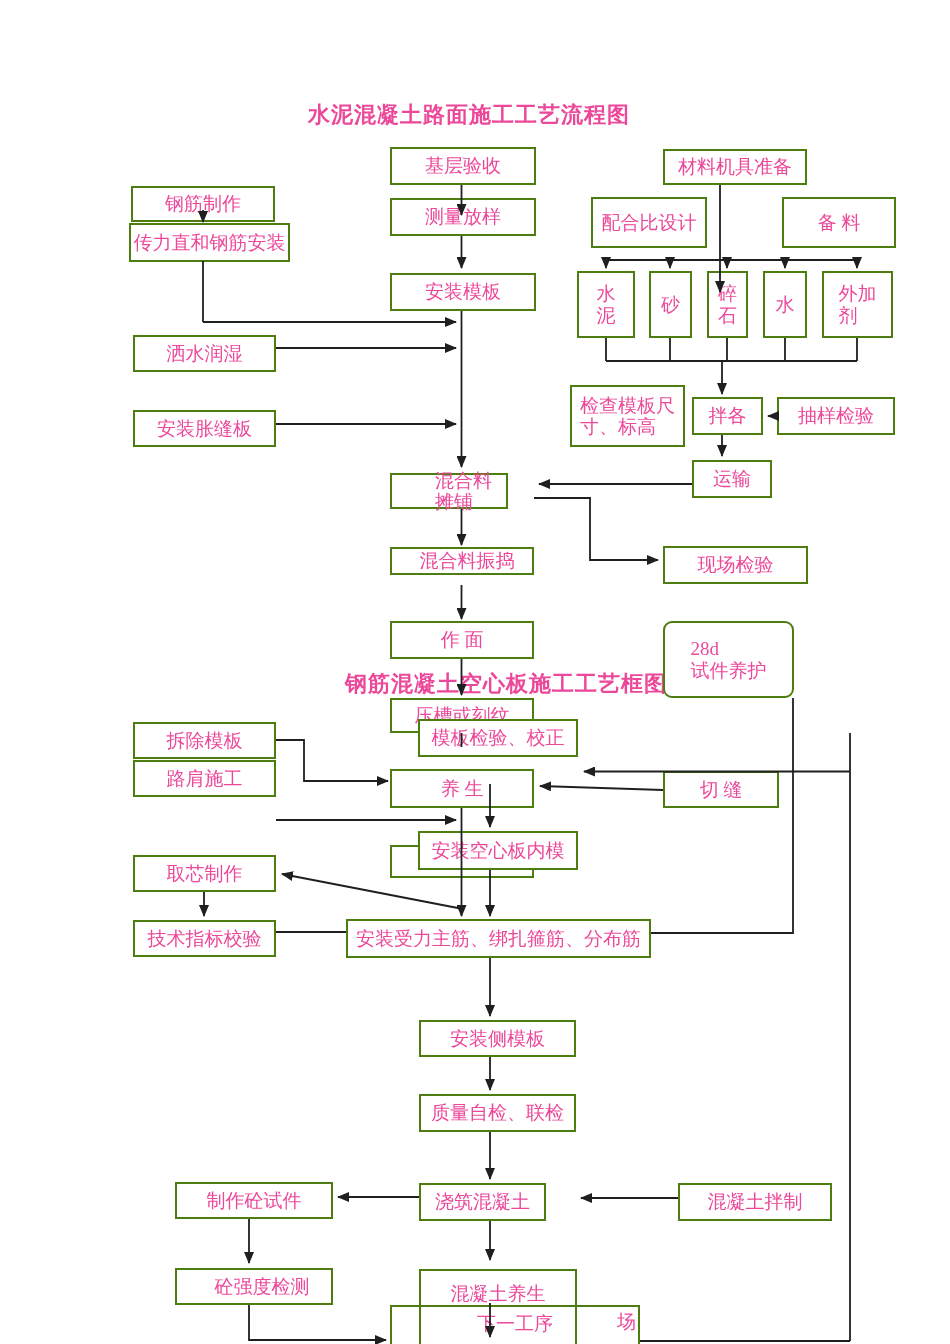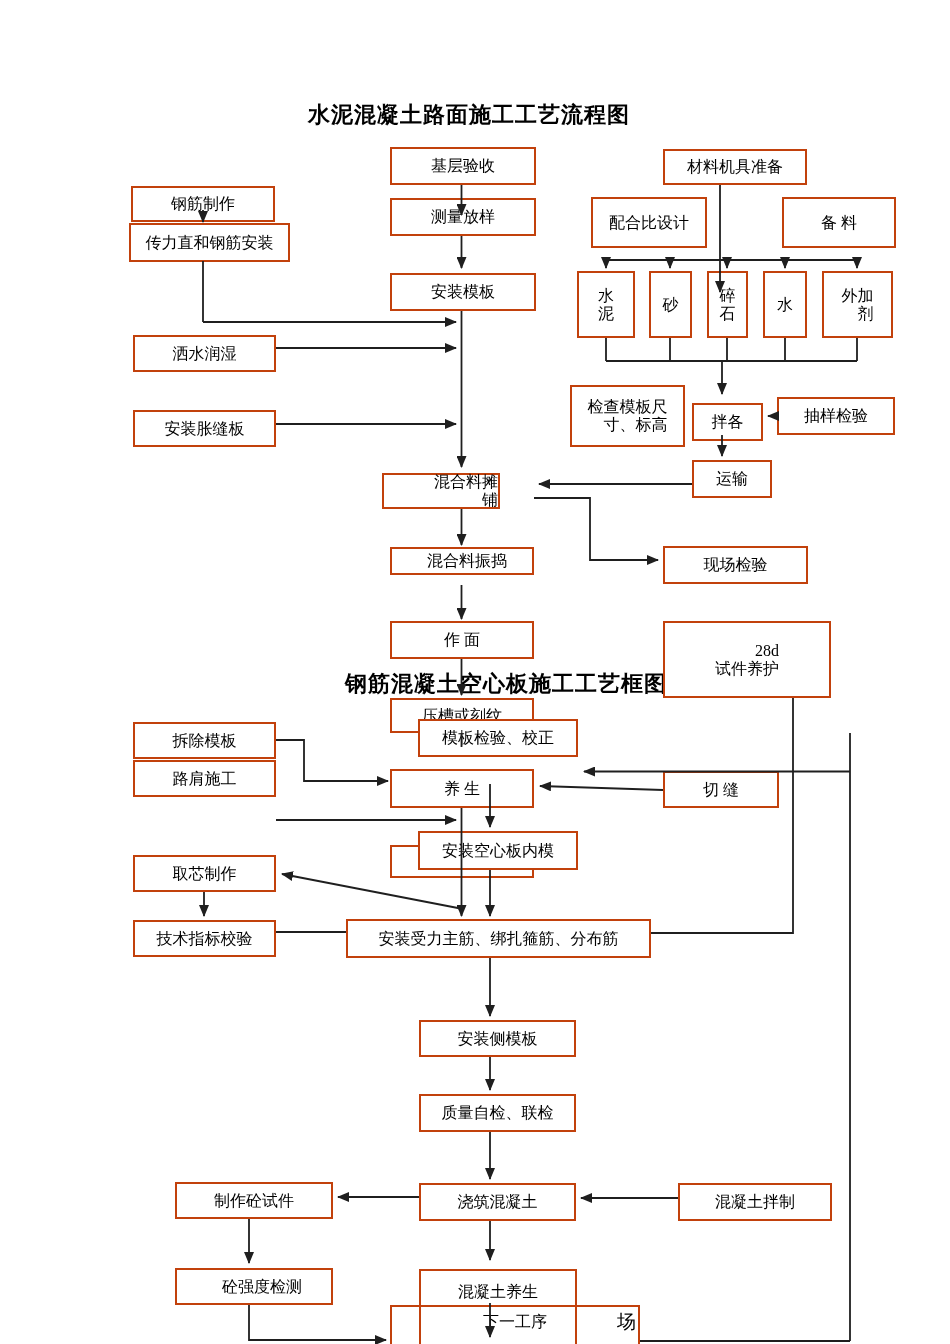--- a/index.html
+++ b/index.html
@@ -1,28 +1,28 @@
 <!DOCTYPE html>
 <html><head>
 <meta charset="utf-8">
 <style>
   html,body{margin:0;padding:0;background:#fff;}
   #canvas{
     position:relative;width:950px;height:1344px;background:#ffffff;
     overflow:hidden;
     font-family:"Liberation Serif","DejaVu Serif",serif;
-    color:#000000;
+    color:#ec4899;
   }
   .node{
     position:absolute;
-    border:2px solid #c2410c;
+    border:2px solid #4d7c0f;
     background:#ffffff;
     display:flex;align-items:center;justify-content:center;
-    text-align:right;
-    font-size:16px;line-height:1.12;
+    text-align:left;
+    font-size:19px;line-height:1.12;
     white-space:pre-line;
     box-sizing:border-box;
     z-index:10;
   }
   .overlay{z-index:20;}
   .under{z-index:5;}
   .ghost{background:transparent;}
   .toplayer{z-index:30;}
   .title{
     position:absolute;font-weight:bold;font-size:22px;letter-spacing:1px;
@@ -51,54 +51,54 @@
   <div class="node" style="left:133px;top:335px;width:143px;height:37px;">洒水润湿</div>
   <div class="node" style="left:133px;top:410px;width:143px;height:37px;">安装胀缝板</div>
   <div class="node" style="left:133px;top:722px;width:143px;height:37px;">拆除模板</div>
   <div class="node" style="left:133px;top:760px;width:143px;height:37px;">路肩施工</div>
   <div class="node" style="left:133px;top:855px;width:143px;height:37px;">取芯制作</div>
   <div class="node" style="left:133px;top:920px;width:143px;height:37px;">技术指标校验</div>
 
   <div class="node" style="left:390px;top:147px;width:146px;height:38px;">基层验收</div>
   <div class="node" style="left:390px;top:198px;width:146px;height:38px;">测量放样</div>
   <div class="node" style="left:390px;top:273px;width:146px;height:38px;">安装模板</div>
-  <div class="node" style="left:382px;top:473px;width:118px;height:36px;padding-left:43px;">混合料摊铺</div>
+  <div class="node" style="left:390px;top:473px;width:118px;height:36px;padding-left:43px;">混合料摊铺</div>
   <div class="node" style="left:390px;top:547px;width:144px;height:28px;padding-left:10px;">混合料振捣</div>
   <div class="node" style="left:390px;top:621px;width:144px;height:38px;">作  面</div>
   <div class="node" style="left:390px;top:698px;width:144px;height:35px;">压槽或刻纹</div>
   <div class="node" style="left:390px;top:769px;width:144px;height:39px;">养  生</div>
   <div class="node under" style="left:390px;top:845px;width:144px;height:33px;"></div>
 
   <div class="node" style="left:663px;top:149px;width:144px;height:36px;">材料机具准备</div>
   <div class="node" style="left:591px;top:197px;width:116px;height:51px;">配合比设计</div>
   <div class="node" style="left:749px;top:197px;width:114px;height:51px;margin-left:33px;">备  料</div>
   <div class="node" style="left:577px;top:271px;width:58px;height:67px;">水
 泥</div>
   <div class="node" style="left:649px;top:271px;width:43px;height:67px;">砂</div>
   <div class="node" style="left:707px;top:271px;width:41px;height:67px;">碎
 石</div>
   <div class="node" style="left:763px;top:271px;width:44px;height:67px;">水</div>
   <div class="node" style="left:822px;top:271px;width:71px;height:67px;">外加
 剂</div>
   <div class="node" style="left:562px;top:385px;width:115px;height:62px;margin-left:8px;">检查模板尺
 寸、标高</div>
-  <div class="node" style="left:692px;top:397px;width:71px;height:38px;margin-top:6px;">拌各</div>
+  <div class="node" style="left:692px;top:397px;width:71px;height:38px;">拌各</div>
   <div class="node" style="left:777px;top:397px;width:118px;height:38px;">抽样检验</div>
   <div class="node" style="left:692px;top:460px;width:80px;height:38px;">运输</div>
   <div class="node" style="left:663px;top:546px;width:145px;height:38px;">现场检验</div>
-  <div class="node" style="left:663px;top:621px;width:168px;height:77px;">28d
+  <div class="node" style="left:663px;top:621px;width:131px;height:77px;border-radius:9px;">28d
 试件养护</div>
   <div class="node" style="left:663px;top:771px;width:116px;height:37px;">切  缝</div>
 
   <div class="node overlay" style="left:418px;top:719px;width:160px;height:38px;">模板检验、校正</div>
   <div class="node overlay" style="left:418px;top:831px;width:160px;height:39px;">安装空心板内模</div>
   <div class="node" style="left:346px;top:919px;width:305px;height:39px;">安装受力主筋、绑扎箍筋、分布筋</div>
   <div class="node" style="left:419px;top:1020px;width:157px;height:37px;">安装侧模板</div>
   <div class="node" style="left:419px;top:1094px;width:157px;height:38px;">质量自检、联检</div>
-  <div class="node" style="left:419px;top:1183px;width:157px;height:38px;">浇筑混凝土</div>
+  <div class="node" style="left:419px;top:1183px;width:127px;height:38px;">浇筑混凝土</div>
   <div class="node" style="left:678px;top:1183px;width:154px;height:38px;">混凝土拌制</div>
   <div class="node" style="left:175px;top:1182px;width:158px;height:37px;">制作砼试件</div>
   <div class="node" style="left:175px;top:1268px;width:158px;height:37px;padding-left:16px;">砼强度检测</div>
   <div class="node ghost overlay" style="left:419px;top:1269px;width:158px;height:85px;align-items:flex-start;padding-top:12px;">混凝土养生</div>
   <div class="node ghost toplayer" style="left:390px;top:1305px;width:250px;height:43px;align-items:flex-start;padding-top:6px;">下一工序</div>
   <div class="floating-text" style="left:617px;top:1309px;">场</div>
 
   <svg id="connectors" width="950" height="1344" viewBox="0 0 950 1344">
     <defs>
       <marker id="arr" viewBox="0 0 12 10" refX="11" refY="5" markerWidth="12" markerHeight="10" markerUnits="userSpaceOnUse" orient="auto">

